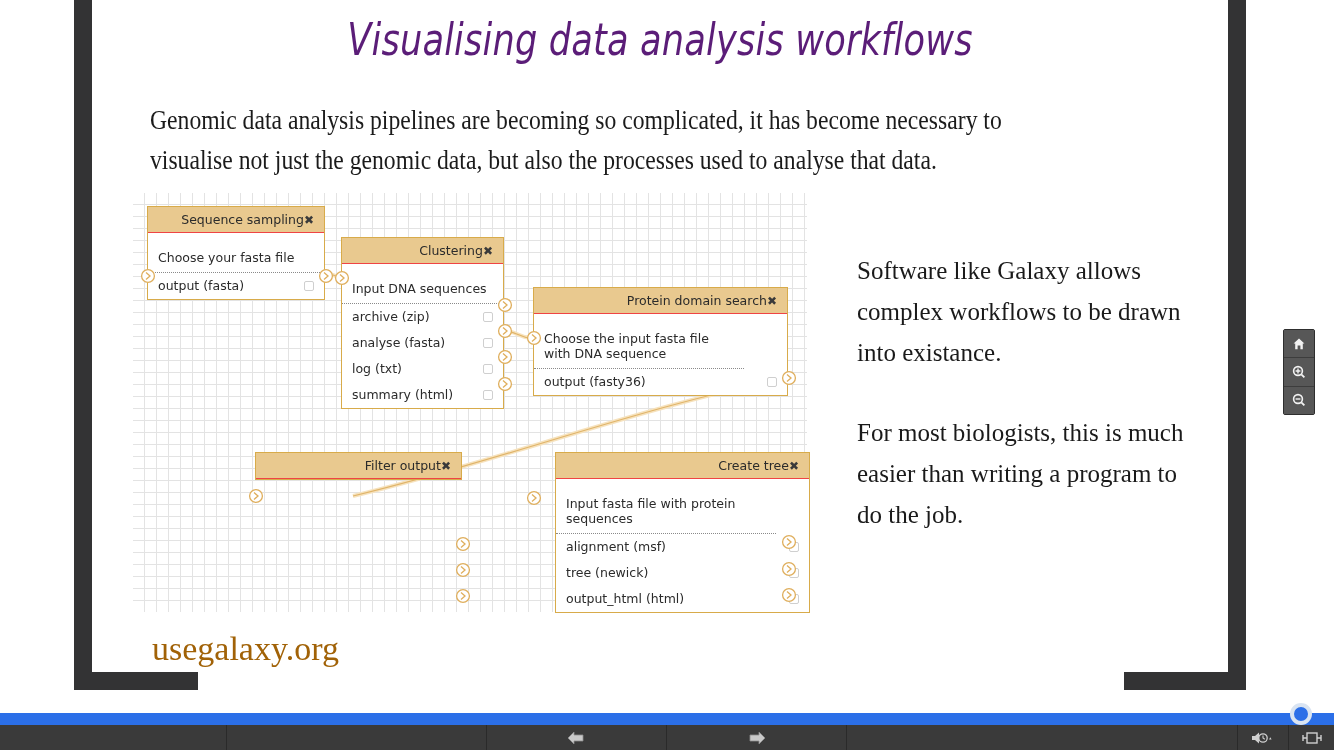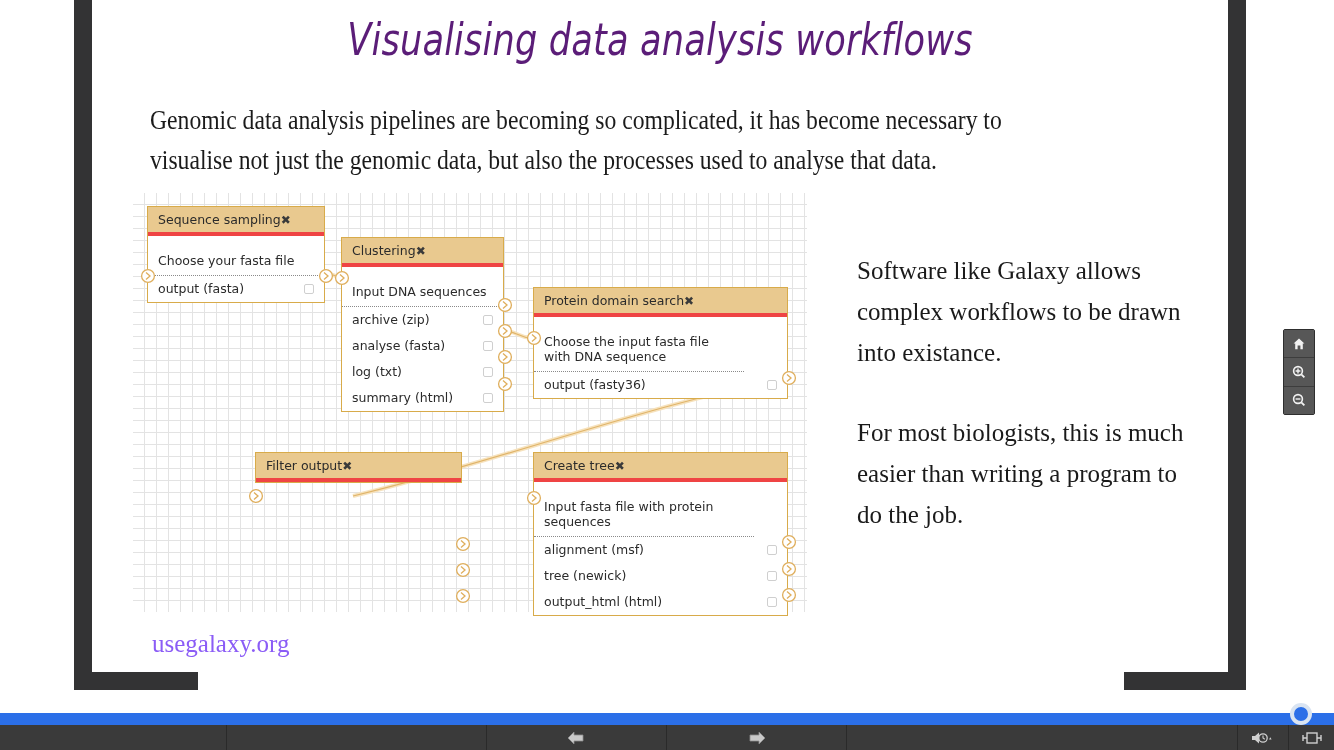--- a/index.html
+++ b/index.html
@@ -41,42 +41,42 @@
     position:absolute;left:765px;width:330px;
     font-family:"Liberation Serif",serif;
     font-size:25px;line-height:41px;color:#1a1a1a;
   }
   #side-p1{top:250px;}
   #side-p2{top:412px;}
 
   #footer-link{
     position:absolute;left:60px;top:630px;
     font-family:"Liberation Serif",serif;
-    font-size:25px;color:#8b5cf6;
+    font-size:34px;color:#a16207;
   }
 
   
   #wf{
     position:absolute;left:41px;top:193px;width:674px;height:419px;
     background-color:#ffffff;
     background-image:
       linear-gradient(to right,  #e3e3e3 1px, transparent 1px),
       linear-gradient(to bottom, #e3e3e3 1px, transparent 1px);
     background-size:12px 12px;
     background-position:-1px -1px;
   }
   #wf-svg{position:absolute;left:0;top:0;width:674px;height:419px;pointer-events:none;}
 
   .node{position:absolute;border:1px solid #d8ab4a;background:#ffffff;box-sizing:border-box;}
   .node-head{
     background:#e9c98f;color:#2b2b2b;
     font-family:"DejaVu Sans",sans-serif;font-size:12.5px;
     padding:5px 8px 5px 10px;
-    display:flex;align-items:center;justify-content:flex-start;
-    border-bottom:4px solid #ef4444;
+    display:flex;align-items:center;justify-content:flex-end;
+    border-bottom:1px solid #ef4444;
   }
   .node-head .ttl{white-space:nowrap;overflow:hidden;}
   .kill{font-size:12px;line-height:1;color:#3a3a3a;padding-right:2px;}
   .node-body{background:#fff;}
   .in-row{
     font-family:"DejaVu Sans",sans-serif;font-size:12.5px;color:#2b2b2b;
     padding:17px 10px 7px 10px;line-height:15px;
     border-bottom:1px dotted #8a8a8a;
   }
   .out-row{
@@ -211,21 +211,21 @@
         </div>
       </div>
 
       <div class="node" style="left:122px;top:259px;width:207px;">
         <div class="node-head">
           <span class="ttl">Filter output</span>
           <span class="kill">✖</span>
         </div>
       </div>
 
-      <div class="node" style="left:400px;top:259px;width:255px;">
+      <div class="node" style="left:422px;top:259px;width:255px;">
         <div class="node-head">
           <span class="ttl">Create tree</span>
           <span class="kill">✖</span>
         </div>
         <div class="node-body">
           <div class="in-row" style="width:200px;">Input fasta file with protein sequences</div>
           <div class="out-row">
             <span>alignment (msf)</span>
             <span class="sq"></span>
           </div>

